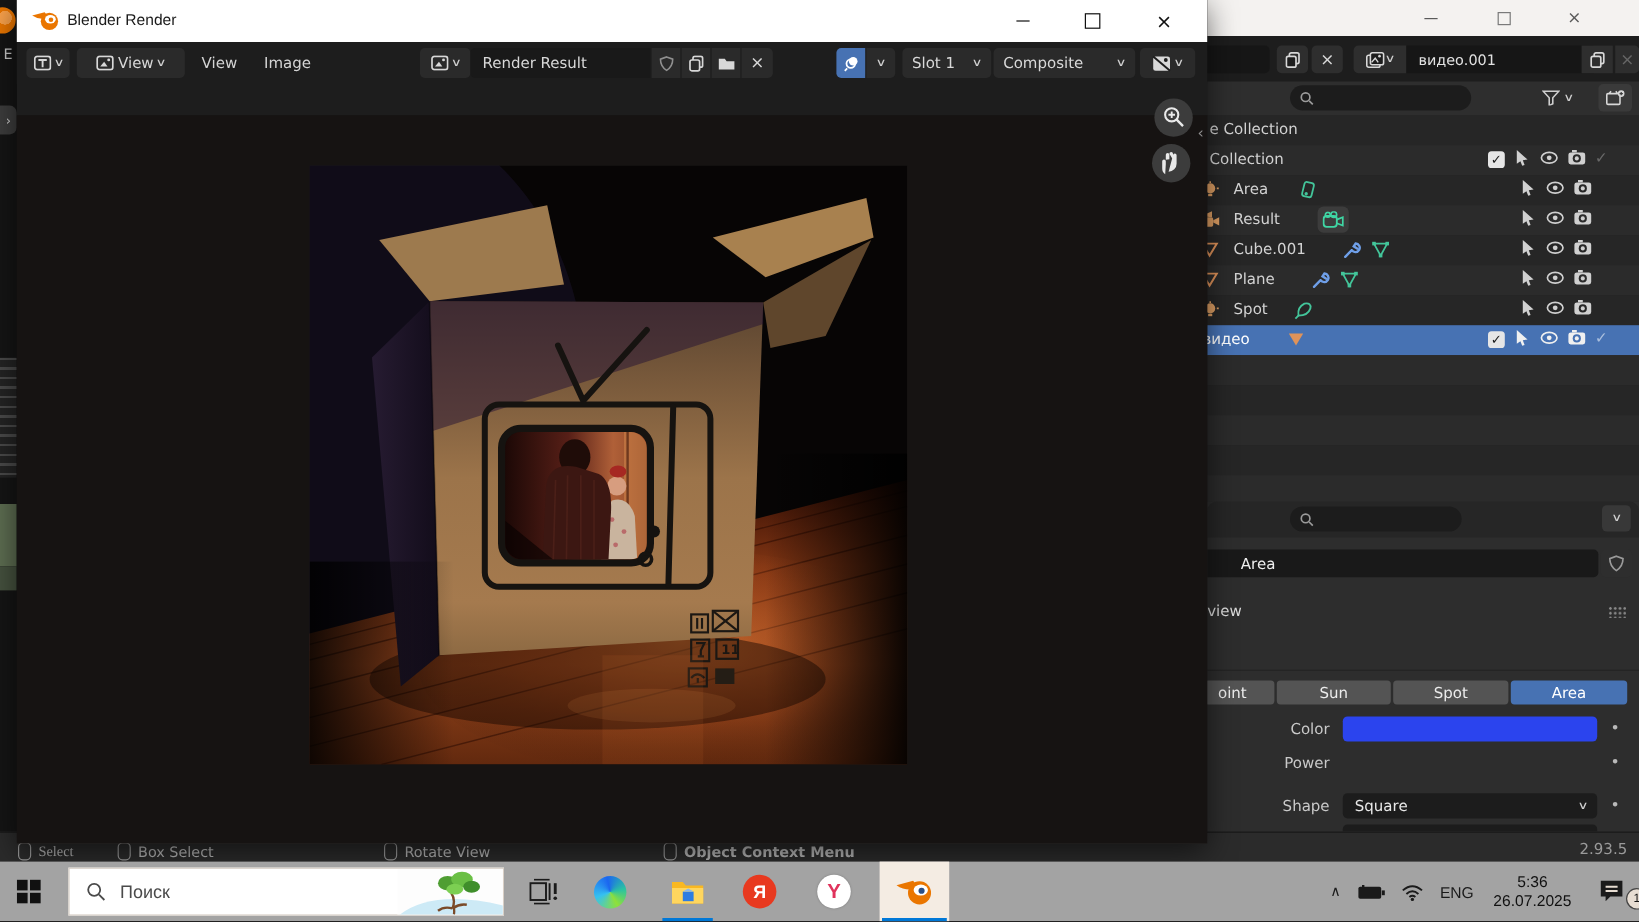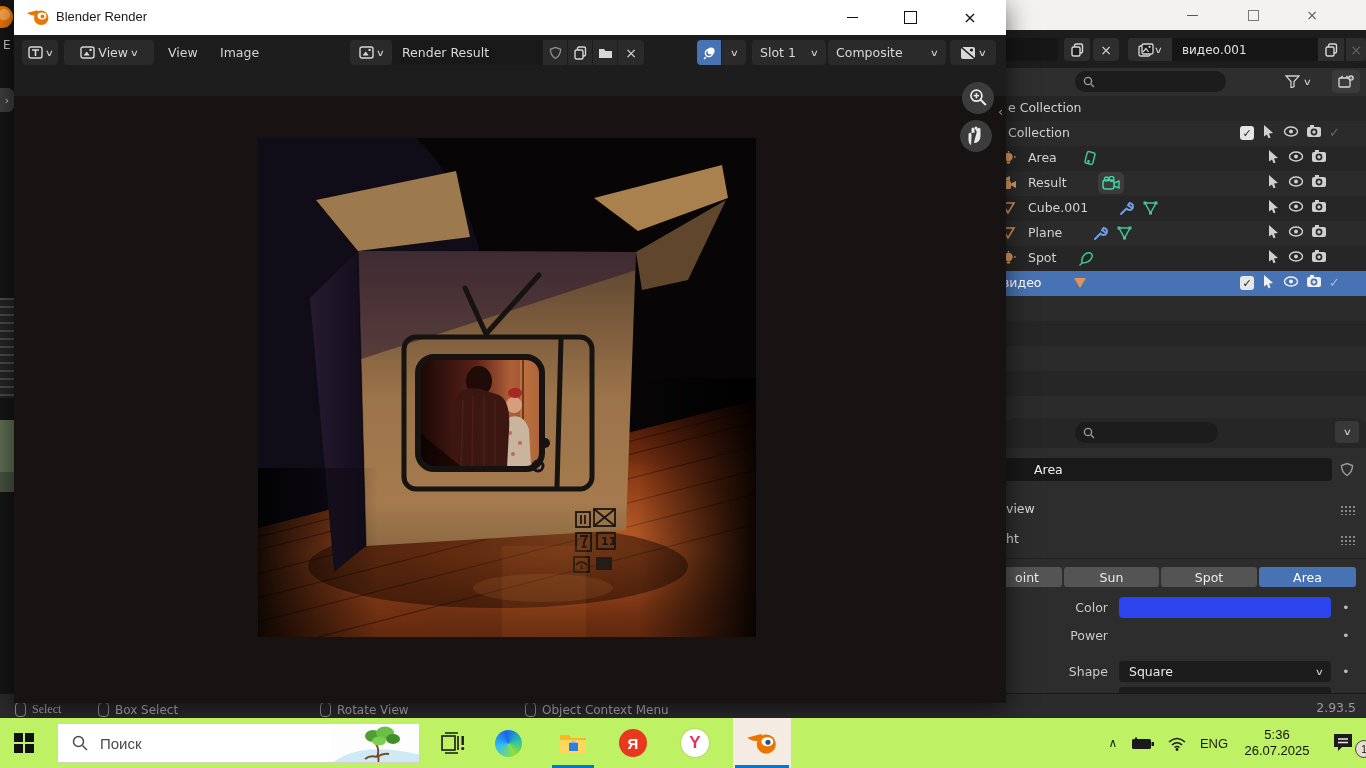--- a/index.html
+++ b/index.html
@@ -70,21 +70,21 @@
   #rw-header{position:absolute;left:0;top:35px;width:992px;height:35px;background:#1d1d1d;}
   .rw-btn{position:absolute;top:5px;height:25px;background:#2a2a2a;border-radius:4px;display:flex;align-items:center;justify-content:center;gap:3px;color:#d8d8d8;font-size:12.5px;}
   .rw-menu{position:absolute;top:5px;height:25px;display:flex;align-items:center;color:#d4d4d4;font-size:12.5px;padding:0 6px;}
   .chev{font-size:9px;color:#cfcfcf;transform:scaleX(1.4);display:inline-block;}
 
   #rw-infobar{position:absolute;left:0;top:70px;width:992px;height:26px;background:#2e2e2e;color:#dadada;font-size:12.5px;display:flex;align-items:center;padding-left:16px;box-sizing:border-box;}
   #rw-canvas{position:absolute;left:0;top:96px;width:992px;height:607px;background:#161312;}
   .float-btn{position:absolute;width:32px;height:32px;border-radius:50%;background:#3c3c3c;display:flex;align-items:center;justify-content:center;}
 
   
-  #taskbar{left:0;top:718px;width:1366px;height:50px;background:#bef264;z-index:10;font-family:"Liberation Sans",sans-serif;}
+  #taskbar{left:0;top:718px;width:1366px;height:50px;background:#a3a3a3;z-index:10;font-family:"Liberation Sans",sans-serif;}
   .tk-btn{position:absolute;top:0;height:50px;display:flex;align-items:center;justify-content:center;}
   .run-line{position:absolute;bottom:0;height:3px;}
   #tk-search{position:absolute;left:57px;top:5px;width:363px;height:40px;background:#fff;border:1px solid #d8cfc6;box-sizing:border-box;display:flex;align-items:center;overflow:hidden;}
   #tk-search-text{color:#4a4a4a;font-size:15px;margin-left:12px;}
   #tray{position:absolute;right:0;top:0;height:50px;display:flex;align-items:center;}
   .tray-item{display:flex;align-items:center;justify-content:center;color:#1a1a1a;}
   #clock{text-align:center;font-size:13px;color:#111;line-height:16px;width:86px;}
   #notif-badge{position:absolute;right:-7px;bottom:-5px;width:16px;height:16px;border-radius:50%;background:#e7ddd2;border:1px solid #444;
                font-size:10px;color:#111;display:flex;align-items:center;justify-content:center;}
 </style>
@@ -403,24 +403,20 @@
         <span>Area</span>
       </div>
       <div style="position:absolute;left:328px;top:40px;width:26px;height:23px;background:#2e2e2e;border-radius:4px;" class="flex">
         <svg style="margin:auto;" width="14" height="15" viewBox="0 0 14 15">
             <path d="M7,1.5 L12.5,3.5 Q12.5,10 7,13.5 Q1.5,10 1.5,3.5 Z" fill="none" stroke="#9a9a9a" stroke-width="1.4"></path>
           </svg>
       </div>
 
       <div class="panel-hdr" style="top:83px;">
         <span style="position:absolute;left:0;">view</span>
-        <div class="grip" style="top:4px;"></div>
-      </div>
-      <div class="panel-hdr" style="top:113px;">
-        <span style="position:absolute;left:0;">ht</span>
         <div class="grip" style="top:4px;"></div>
       </div>
       <div style="position:absolute;left:0;top:140px;width:360px;height:1px;background:#232323;"></div>
 
       <div style="position:absolute;left:0;top:149px;width:360px;height:20px;">
         <div class="seg-btn" style="left:-14px;width:70px;">
             <span>oint</span>
           </div>
         <div class="seg-btn" style="left:58px;width:95px;">
             <span>Sun</span>
@@ -463,21 +459,21 @@
         <span>Select</span>
       </div>
     <div class="hint" style="left:98px;">
         <span class="mouse-ico"></span>
         <span>Box Select</span>
       </div>
     <div class="hint" style="left:320px;align-items:flex-end;">
         <span class="mouse-ico"></span>
         <span>Rotate View</span>
       </div>
-    <div class="hint" style="left:525px;">
+    <div class="hint" style="left:553px;font-weight:bold;">
         <span class="mouse-ico"></span>
         <span>Object Context Menu</span>
       </div>
     <span id="version">2.93.5</span>
   </div>
 
   <div id="render-window" class="abs">
 
     <div id="rw-titlebar">
       <svg class="abs" style="left:12px;top:7px;" width="24" height="20" viewBox="0 0 30 24">

